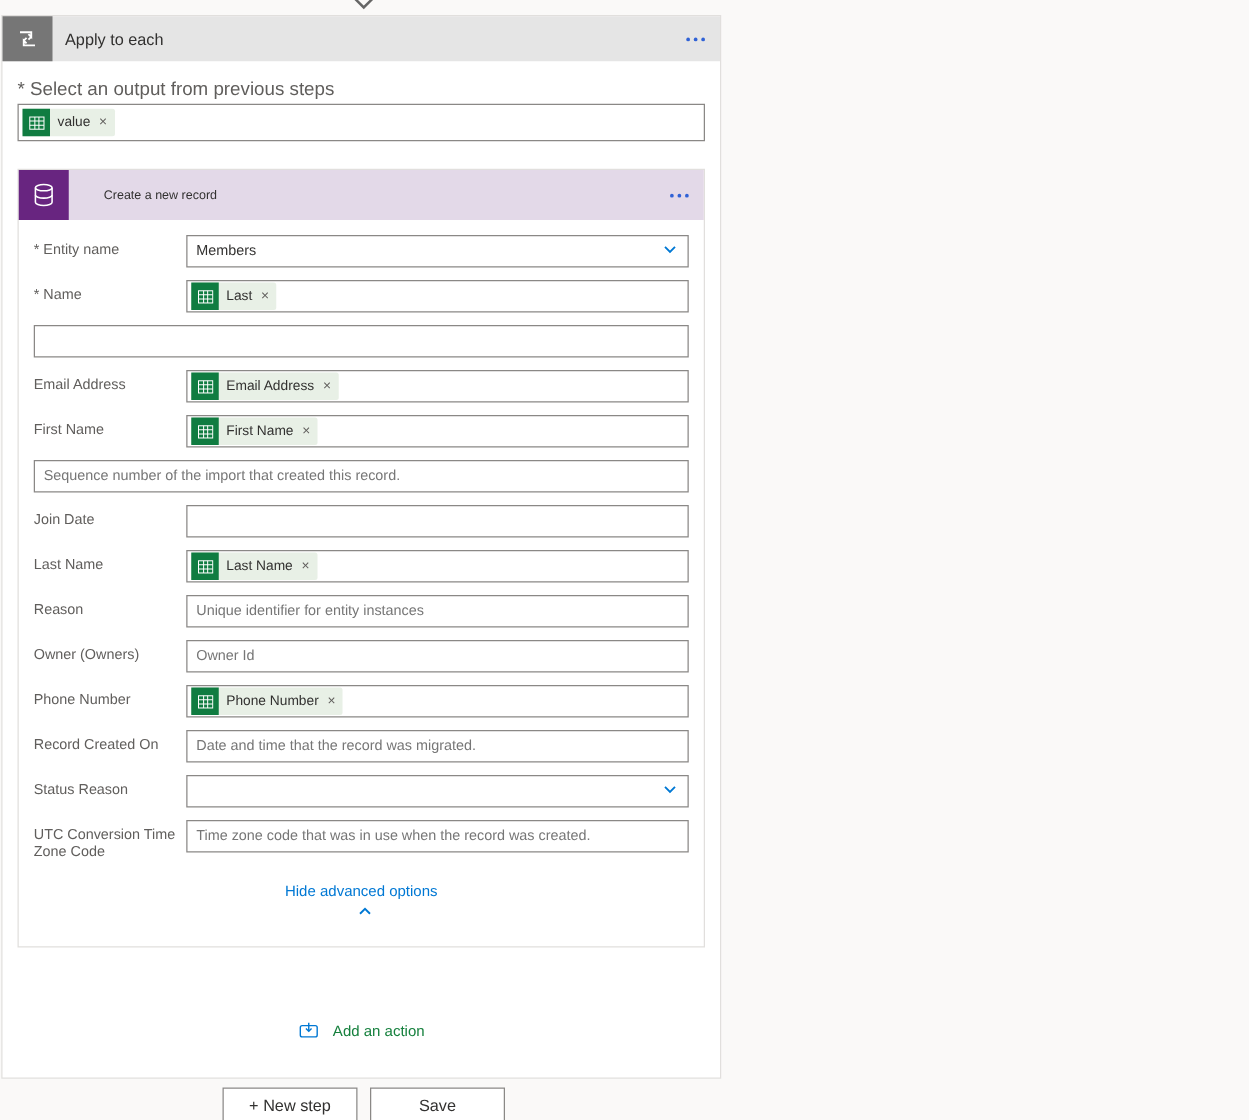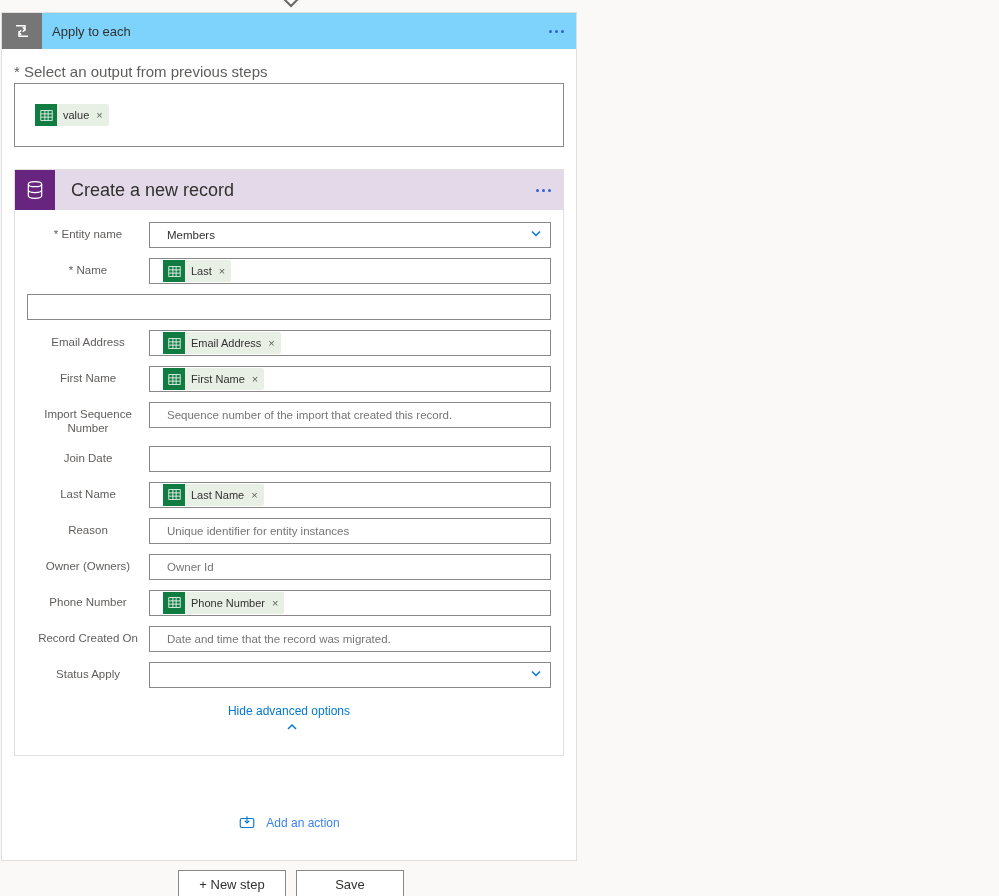--- a/index.html
+++ b/index.html
@@ -24,21 +24,21 @@
     position: absolute;
     top: 12px;
     left: 1px;
     width: 576px;
     border: 1px solid #e1dfdd;
     background: #fff;
   }
   .outer-header {
     display: flex;
     align-items: center;
-    background: #7dd3fc;
+    background: #e5e5e5;
     height: 36px;
   }
   .outer-icon {
     width: 40px;
     height: 36px;
     background: #767676;
     display: flex;
     align-items: center;
     justify-content: center;
   }
@@ -64,21 +64,21 @@
     padding: 14px 12px 28px 12px;
   }
   .field-label {
     font-size: 15px;
     color: #605e5c;
     margin-bottom: 3px;
   }
   .outer-input {
     border: 1px solid #8a8886;
     background: #fff;
-    padding: 20px;
+    padding: 3px;
     display: flex;
     align-items: center;
     min-height: 28px;
   }
   .token {
     display: inline-flex;
     align-items: center;
     background: #e8f0e6;
     border-radius: 2px;
     font-size: 11px;
@@ -115,49 +115,48 @@
   .inner-icon {
     width: 40px;
     height: 40px;
     background: #682580;
     display: flex;
     align-items: center;
     justify-content: center;
   }
   .db-svg { width: 20px; height: 20px; }
   .inner-title {
-    padding-left: 16px;
-    font-size: 18px;
+    padding-left: 28px;
+    font-size: 10px;
     color: #323130;
     flex: 1;
   }
   .inner-body {
     padding: 12px 12px 16px 12px;
   }
   .form-row {
     display: flex;
     align-items: flex-start;
     margin-bottom: 10px;
   }
   .form-label {
     width: 122px;
     font-size: 11.5px;
     color: #605e5c;
     padding-top: 5px;
     line-height: 1.25;
-    text-align: center;
   }
   .form-value {
     flex: 1;
     border: 1px solid #8a8886;
     background: #fff;
     min-height: 26px;
     display: flex;
     align-items: center;
-    padding: 1px 13px;
+    padding: 1px 3px;
     position: relative;
   }
   .form-value input {
     border: none;
     outline: none;
     font-size: 11.5px;
     color: #323130;
     width: 100%;
     padding: 3px 4px;
     background: transparent;
@@ -178,21 +177,21 @@
     font-size: 12px;
     cursor: pointer;
     padding: 6px 0;
     flex-direction: column;
   }
   .link-row .caret-up { margin-left: 6px; transform: rotate(180deg); }
   .add-action-row {
     display: flex;
     align-items: center;
     justify-content: center;
-    color: #3b82f6;
+    color: #15803d;
     margin-top: 58px;
     cursor: pointer;
   }
   .add-action-svg { width: 18px; height: 18px; margin-right: 10px; }
   .footer-buttons {
     position: absolute;
     top: 870px;
     left: 178px;
     display: flex;
     gap: 10px;
@@ -336,21 +335,20 @@
                       <line x1="10" y1="2" x2="10" y2="14" stroke="#fff"></line>
                     </svg>
                   </span>
                 <span class="token-label">First Name</span>
                 <span class="token-x">×</span>
               </span>
             </div>
           </div>
 
           <div class="form-row">
-            <div class="form-label">Import Sequence Number</div>
             <div class="form-value">
                 <input type="text" placeholder="Sequence number of the import that created this record." style="">
               </div>
           </div>
 
           <div class="form-row">
             <div class="form-label">Join Date</div>
             <div class="form-value">
                 <input type="text" style="">
               </div>
@@ -409,31 +407,37 @@
           </div>
 
           <div class="form-row">
             <div class="form-label">Record Created On</div>
             <div class="form-value">
                 <input type="text" placeholder="Date and time that the record was migrated." style="">
               </div>
           </div>
 
           <div class="form-row">
-            <div class="form-label">Status Apply</div>
+            <div class="form-label">Status Reason</div>
             <div class="form-value">
               <span class="dropdown-caret">
                 <svg class="caret-svg" viewBox="0 0 12 12">
                     <path d="M2 4 L6 8 L10 4" fill="none" stroke="#0078d4" stroke-width="1.5"></path>
                   </svg>
               </span>
             </div>
           </div>
 
 
+          <div class="form-row">
+            <div class="form-label">UTC Conversion Time Zone Code</div>
+            <div class="form-value">
+                <input type="text" placeholder="Time zone code that was in use when the record was created." style="">
+              </div>
+          </div>
 
           <div class="link-row">
             <span>Hide advanced options</span>
             <span class="caret-up">
               <svg class="caret-svg" viewBox="0 0 12 12">
                   <path d="M2 4 L6 8 L10 4" fill="none" stroke="#0078d4" stroke-width="1.5"></path>
                 </svg>
             </span>
           </div>
 

